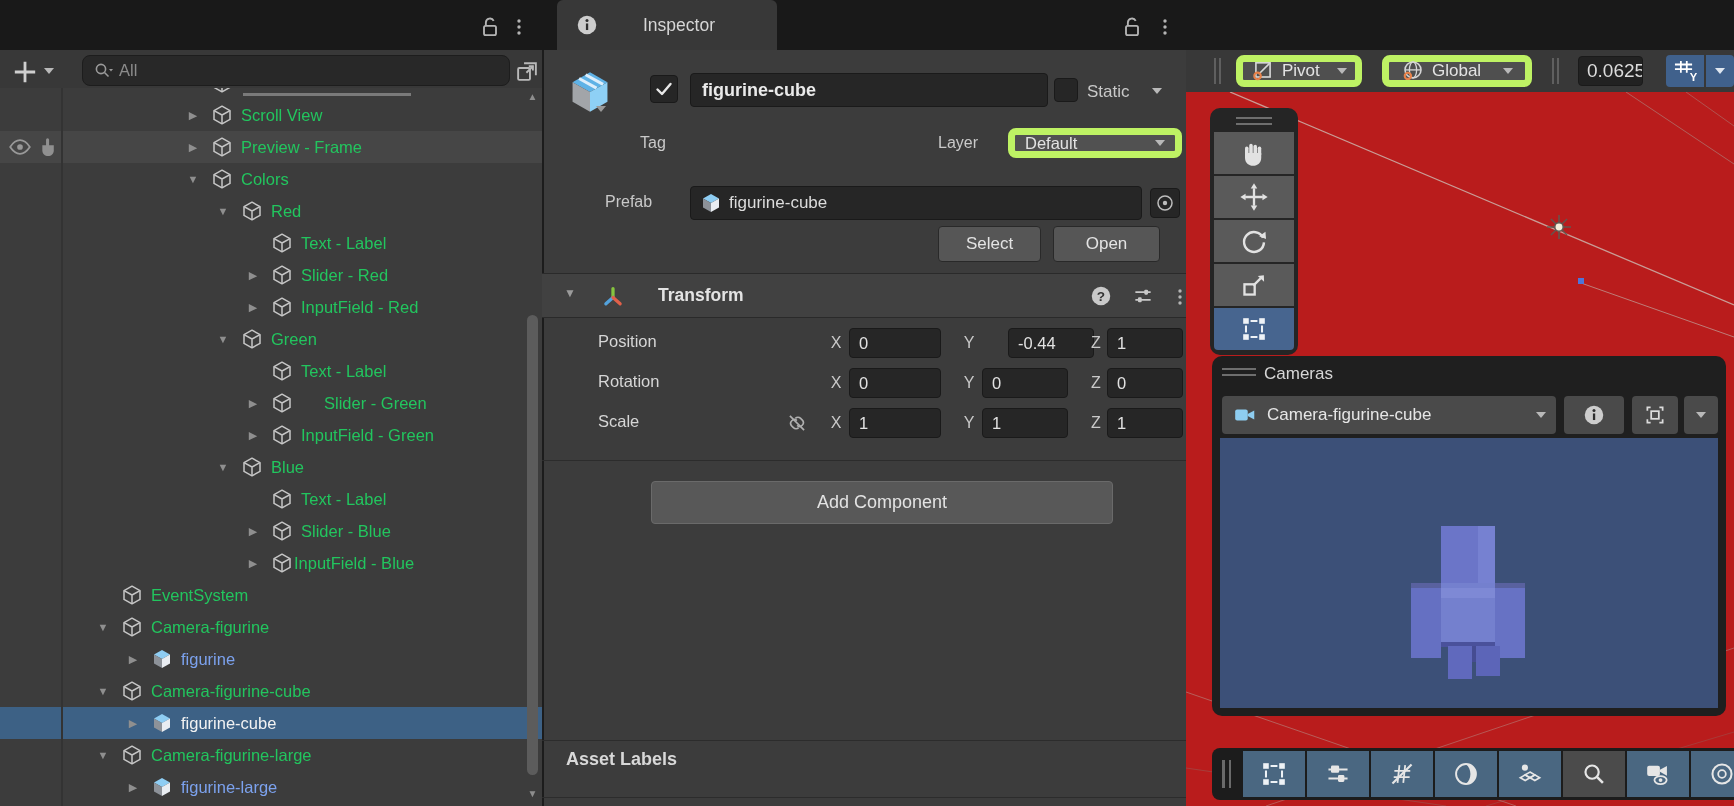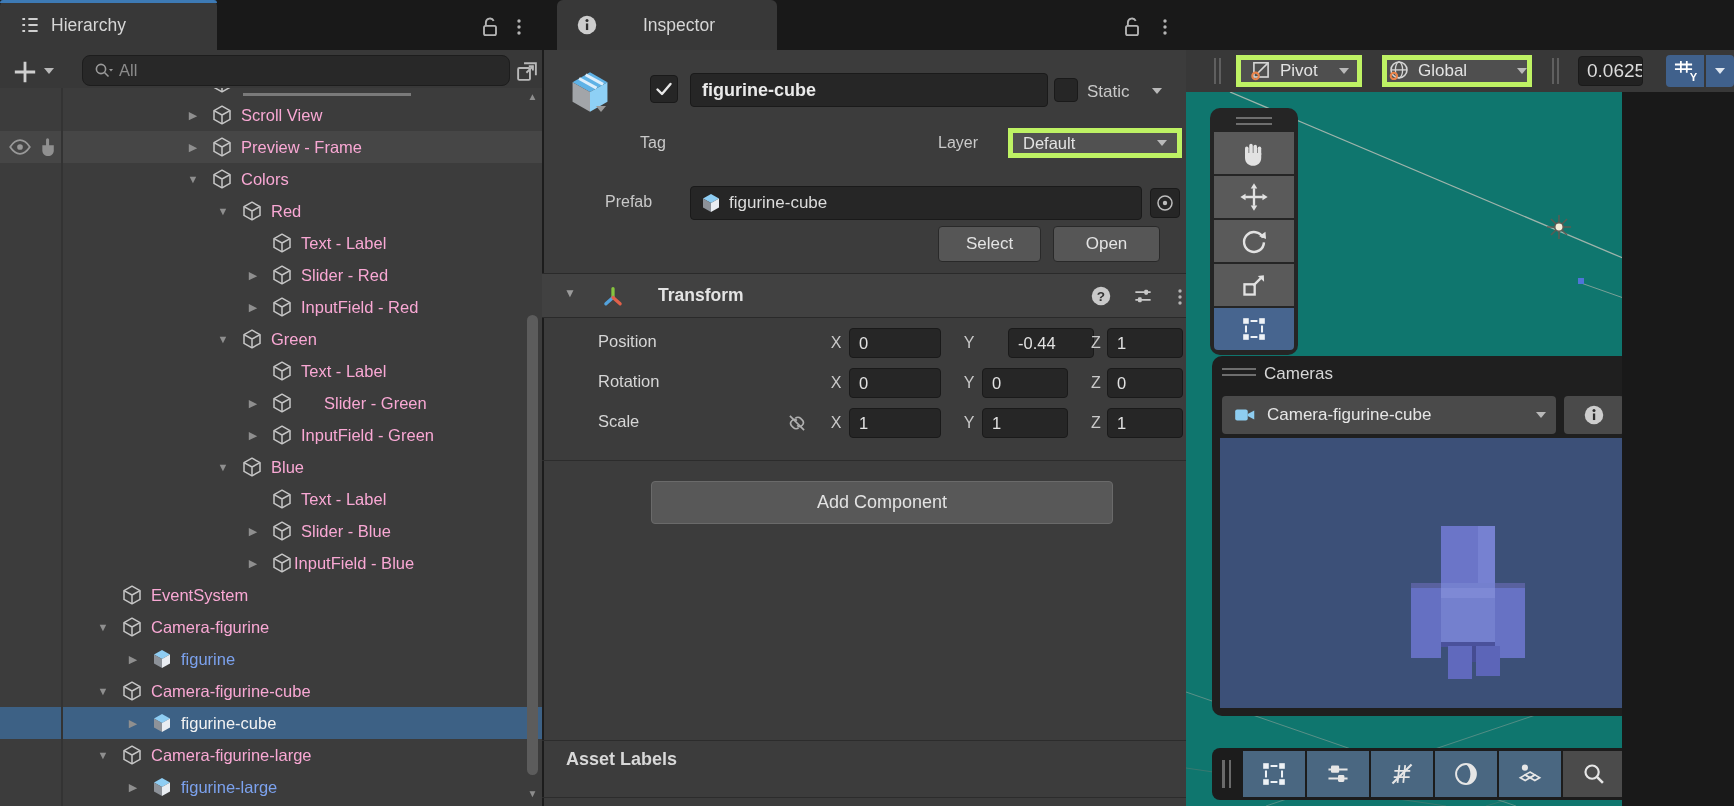--- a/index.html
+++ b/index.html
@@ -18,44 +18,44 @@
   .search{position:absolute;left:82px;top:55px;width:428px;height:31px;background:#282828;border:1px solid #1d1d1d;
           border-radius:8px;display:flex;align-items:center;box-sizing:border-box;padding:0 8px;gap:4px;}
   .search .ph{color:#8b8b8b;font-size:16.5px;}
   .tree{position:absolute;left:0;top:88px;width:542px;bottom:0;background:#3c3c3c;overflow:hidden;}
   .row{position:absolute;left:0;width:542px;height:32px;}
   .row.hover{background:#464646;}
   .row.selected{background:var(--sel);}
   .row .arrow{position:absolute;top:0;width:16px;height:32px;line-height:32px;text-align:center;
               font-size:11px;color:#8f8f8f;}
   .row .obj-icon{position:absolute;top:5px;width:22px;height:22px;}
-  .row .lbl{position:absolute;top:0;height:32px;line-height:32px;font-size:16.5px;color:#f9a8d4;white-space:nowrap;}
+  .row .lbl{position:absolute;top:0;height:32px;line-height:32px;font-size:16.5px;color:#22c55e;white-space:nowrap;}
   .row.prefab .lbl{color:var(--prefabBlue);}
   .row.selected .lbl{color:#f2f2f2;}
   .gutter-line{position:absolute;left:61px;top:88px;bottom:0;width:2px;background:#333333;}
   .vthumb{position:absolute;left:527px;top:315px;width:11px;height:460px;background:#5c5c5c;border-radius:6px;}
   .scroll-arrow{position:absolute;left:524px;width:17px;height:16px;color:#8d8d8d;font-size:10px;text-align:center;line-height:16px;}
   
   .ins-content{position:absolute;left:0;top:50px;width:644px;bottom:0;background:#3c3c3c;border-left:2px solid #1c1c1c;}
   .field{background:#262626;border:1px solid #1a1a1a;border-radius:4px;box-sizing:border-box;}
   .btn{background:#565656;border:1px solid #292929;border-radius:4px;box-sizing:border-box;display:flex;
        align-items:center;justify-content:center;color:#e3e3e3;}
-  .drop{background:#515151;border:5px solid #bef264;border-radius:0;box-sizing:border-box;display:flex;
+  .drop{background:#515151;border:7px solid #bef264;border-radius:8px;box-sizing:border-box;display:flex;
         align-items:center;color:#e3e3e3;}
   .caret{width:0;height:0;border-left:5.5px solid transparent;border-right:5.5px solid transparent;
          border-top:6.5px solid #b9b9b9;}
   .ins-label{position:absolute;font-size:16px;color:#c9c9c9;}
   .comp-header{position:absolute;left:0;width:644px;height:45px;background:#414141;
                border-top:1px solid #2a2a2a;border-bottom:1px solid #2a2a2a;box-sizing:border-box;}
   .axis-lbl{position:absolute;font-size:16px;color:#c9c9c9;width:18px;text-align:center;line-height:30px;}
   .num-field{position:absolute;height:30px;font-size:16.5px;color:#e2e2e2;line-height:28px;padding-left:9px;}
   .divider{position:absolute;left:0;width:644px;height:1px;background:#2c2c2c;}
   
   .scene-toolbar{position:absolute;left:0;top:50px;width:548px;height:42px;background:#383838;}
-  .viewport{position:absolute;left:0;top:92px;width:436px;bottom:0;background:#0f766e;overflow:hidden;}
+  .viewport{position:absolute;left:0;top:92px;width:549px;bottom:0;background:#b91c1c;overflow:hidden;}
   .tool-strip{position:absolute;left:24px;top:16px;width:88px;background:#252525;border-radius:10px;
               padding:24px 4px 5px 4px;box-sizing:border-box;}
   .tool-btn{width:80px;height:42px;background:#5a5a5a;margin-bottom:2px;display:flex;align-items:center;justify-content:center;}
   .tool-btn:first-of-type{border-radius:4px 4px 0 0;}
   .tool-btn:last-of-type{border-radius:0 0 4px 4px;margin-bottom:0;}
   .tool-btn.active{background:var(--toolBlue);}
   .strip-handle{position:absolute;left:26px;top:9px;width:36px;}
   .strip-handle div{height:2px;background:#6e6e6e;margin-bottom:4px;}
   .cam-overlay{position:absolute;left:26px;top:264px;width:514px;height:360px;background:#1f1f1f;border-radius:10px;}
   .cam-btnbar .bar-btn{position:absolute;top:40px;height:38px;background:#4a4a4a;border-radius:4px;
@@ -66,32 +66,20 @@
           align-items:center;justify-content:center;}
   .bb-btn.inactive{background:#4b4b4b;}
   .hline2{height:2px;background:#6e6e6e;margin-bottom:4px;}
 </style>
 </head>
 <body>
 
 <div class="root" style="--accent: #3d7ab5; --sel: #3d6185; --prefabBlue: #7ca2ee; --toolBlue: #47658f; --snapBlue: #40618c; --snapBlue2: #4a6781; --camBg: #3c5078;">
 
   <div class="panel" style="left:0;width:542px;">
-    <div class="tab" style="left:0;width:217px;">
-      <div class="stripe"></div>
-      <span class="icon">
-          <svg width="24" height="24" viewBox="0 0 22 22">
-            <g stroke="#cfcfcf" stroke-width="1.8" fill="none">
-              <path d="M4 5.5 h2.5 M4 11 h2.5 M4 16.5 h2.5"></path>
-              <path d="M9.5 5.5 h8.5 M9.5 11 h8.5 M9.5 16.5 h8.5"></path>
-            </g>
-          </svg>
-        </span>
-      <span class="tab-label">Hierarchy</span>
-    </div>
     <span class="icon abs" style="left:478px;top:14px;">
         <svg width="24" height="26" viewBox="0 0 22 22">
           <path d="M7.2 10 V7 a3.8 3.8 0 0 1 7.2-1.6" fill="none" stroke="#b4b4b4" stroke-width="1.7"></path>
           <rect x="5.5" y="10" width="11" height="8.5" rx="1.5" fill="none" stroke="#b4b4b4" stroke-width="1.7"></rect>
         </svg>
       </span>
     <span class="icon abs" style="left:508px;top:14px;">
         <svg width="22" height="26" viewBox="0 0 22 22">
           <g fill="#b4b4b4">
             <circle cx="11" cy="5" r="1.7"></circle>
@@ -591,21 +579,21 @@
       <span class="icon">
           <svg width="24" height="24" viewBox="0 0 22 22">
             <rect x="4.5" y="3.5" width="13" height="13" fill="none" stroke="#d6d6d6" stroke-width="1.5"></rect>
             <path d="M17.5 3.5 L7 14" stroke="#d6d6d6" stroke-width="1.5"></path>
             <circle cx="6" cy="15.5" r="3" fill="none" stroke="#e8824a" stroke-width="1.9"></circle>
           </svg>
         </span>
       <span style="font-size:17px;">Pivot</span>
       <span class="caret" style="margin-left:auto;"></span>
     </div>
-    <div class="abs drop" style="left:196px;top:55px;width:150px;height:32px;padding:0 0;gap:7px;background:#4f4f4f;">
+    <div class="abs drop" style="left:196px;top:55px;width:150px;height:32px;padding:0 12px;gap:7px;background:#4f4f4f;">
       <span class="icon">
           <svg width="24" height="24" viewBox="0 0 22 22">
             <circle cx="11" cy="10" r="7.3" fill="none" stroke="#d6d6d6" stroke-width="1.5"></circle>
             <ellipse cx="11" cy="10" rx="3.3" ry="7.3" fill="none" stroke="#d6d6d6" stroke-width="1.2"></ellipse>
             <path d="M4 10 h14" stroke="#d6d6d6" stroke-width="1.2"></path>
             <circle cx="6.3" cy="15.5" r="2.9" fill="none" stroke="#e8824a" stroke-width="1.9"></circle>
           </svg>
         </span>
       <span style="font-size:17px;">Global</span>
       <span class="caret" style="margin-left:auto;"></span>

